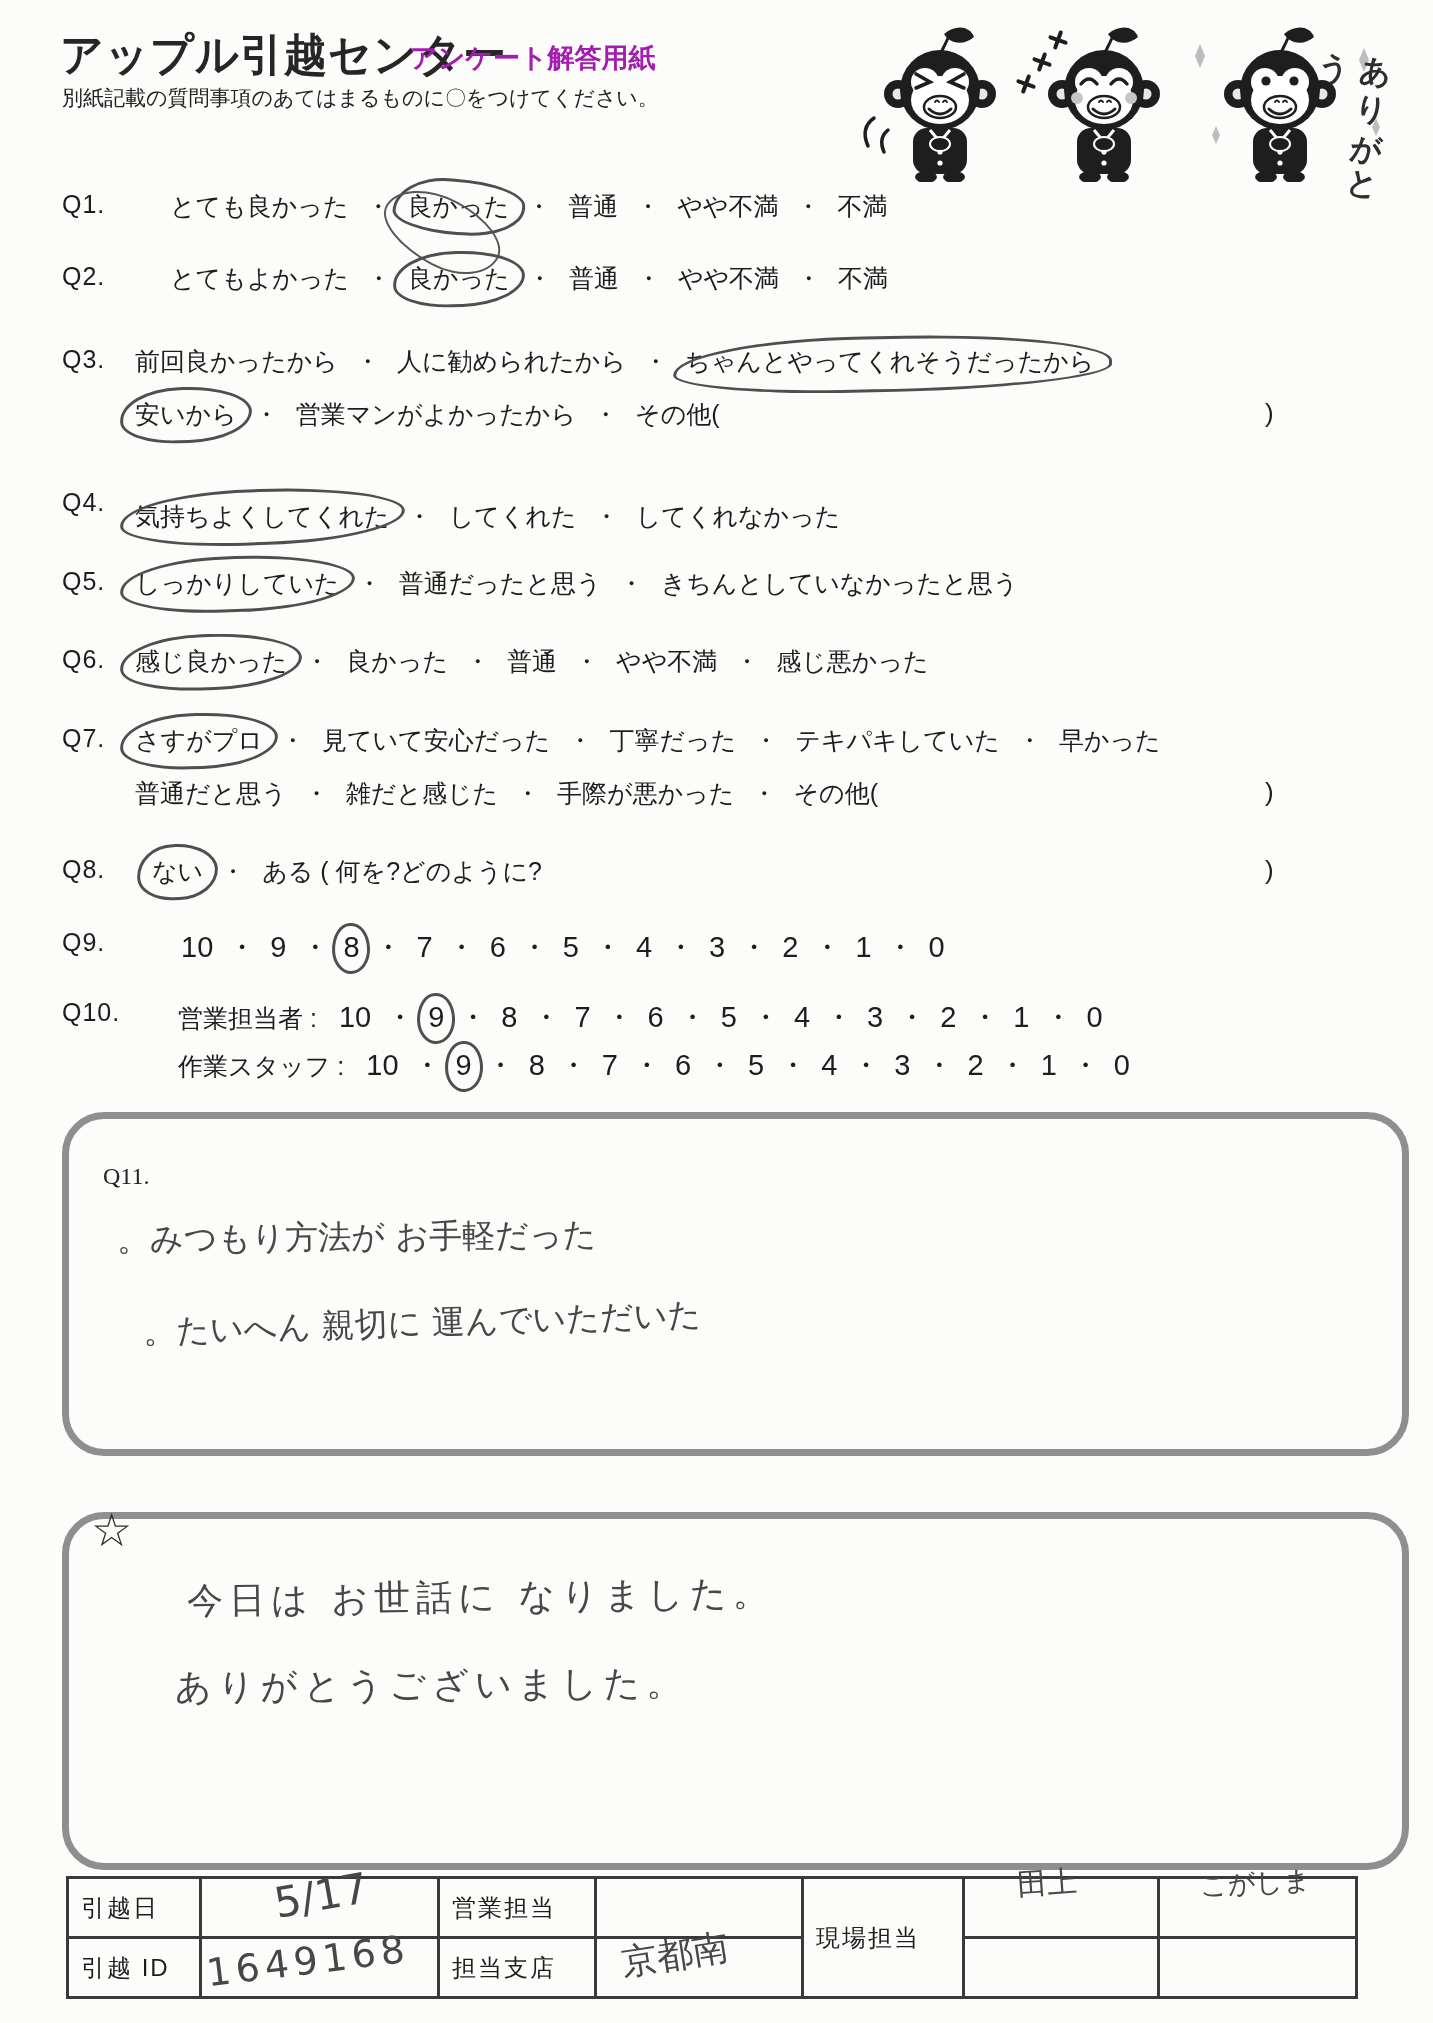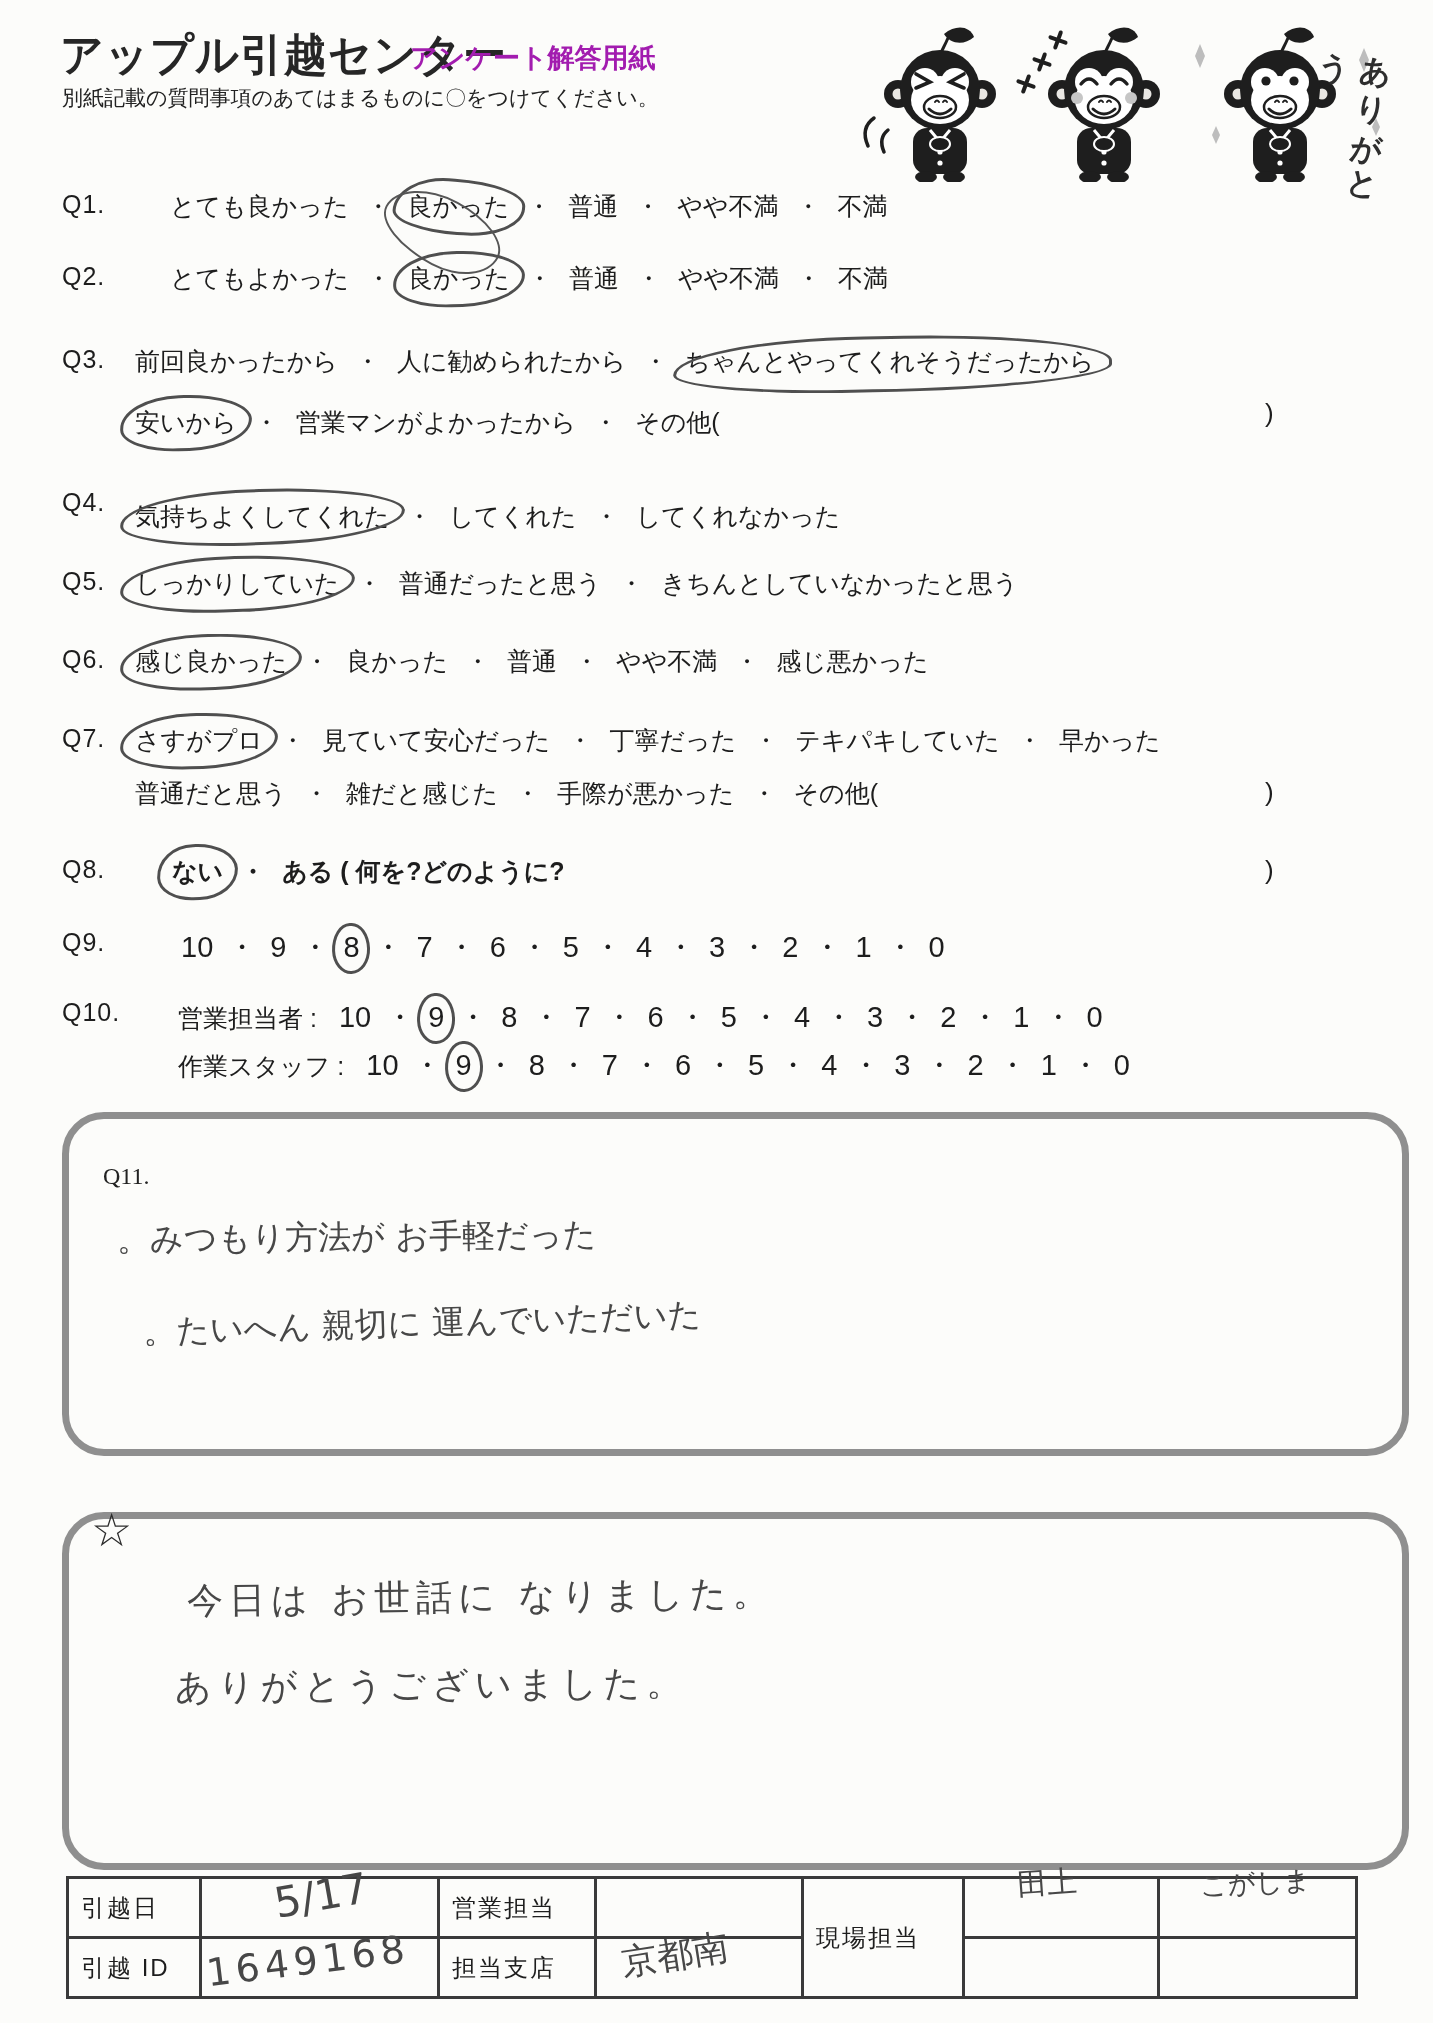--- a/index.html
+++ b/index.html
@@ -142,21 +142,21 @@
       </div>
       <div class="qrow" style="top: 262px;">
         <span class="qlabel">Q2.</span>
         <div class="opts" style="left: 170px;"><span class="opt">とてもよかった</span><span class="sep">・</span><span class="opt circled">良かった</span><span class="sep">・</span><span class="opt">普通</span><span class="sep">・</span><span class="opt">やや不満</span><span class="sep">・</span><span class="opt">不満</span></div>
       </div>
       <div class="qrow" style="top: 345px;">
         <span class="qlabel">Q3.</span>
         <div class="opts" style="left: 135px;"><span class="opt">前回良かったから</span><span class="sep">・</span><span class="opt">人に勧められたから</span><span class="sep">・</span><span class="opt circled wide">ちゃんとやってくれそうだったから</span></div>
       </div>
       <div class="qrow" style="top: 398px;">
-        <div class="opts" style="left: 135px; margin-top: 8px;"><span class="opt circled">安いから</span><span class="sep">・</span><span class="opt">営業マンがよかったから</span><span class="sep">・</span><span class="opt">その他(</span></div>
+        <div class="opts" style="left: 135px;"><span class="opt circled">安いから</span><span class="sep">・</span><span class="opt">営業マンがよかったから</span><span class="sep">・</span><span class="opt">その他(</span></div>
         <span class="close-paren">)</span>
       </div>
       <div class="qrow" style="top: 488px;">
         <span class="qlabel">Q4.</span>
         <div class="opts" style="left: 135px; margin-top: 12px;"><span class="opt circled">気持ちよくしてくれた</span><span class="sep">・</span><span class="opt">してくれた</span><span class="sep">・</span><span class="opt">してくれなかった</span></div>
       </div>
       <div class="qrow" style="top: 567px;">
         <span class="qlabel">Q5.</span>
         <div class="opts" style="left: 135px;"><span class="opt circled">しっかりしていた</span><span class="sep">・</span><span class="opt">普通だったと思う</span><span class="sep">・</span><span class="opt">きちんとしていなかったと思う</span></div>
       </div>
@@ -167,21 +167,21 @@
       <div class="qrow" style="top: 724px;">
         <span class="qlabel">Q7.</span>
         <div class="opts" style="left: 135px;"><span class="opt circled">さすがプロ</span><span class="sep">・</span><span class="opt">見ていて安心だった</span><span class="sep">・</span><span class="opt">丁寧だった</span><span class="sep">・</span><span class="opt">テキパキしていた</span><span class="sep">・</span><span class="opt">早かった</span></div>
       </div>
       <div class="qrow" style="top: 777px;">
         <div class="opts" style="left: 135px;"><span class="opt">普通だと思う</span><span class="sep">・</span><span class="opt">雑だと感じた</span><span class="sep">・</span><span class="opt">手際が悪かった</span><span class="sep">・</span><span class="opt">その他(</span></div>
         <span class="close-paren">)</span>
       </div>
       <div class="qrow" style="top: 855px;">
         <span class="qlabel">Q8.</span>
-        <div class="opts" style="left: 172px; font-weight: bold;"><span class="opt circled">ない</span><span class="sep">・</span><span class="opt">ある ( 何を?どのように?</span></div>
+        <div class="opts" style="left: 152px;"><span class="opt circled">ない</span><span class="sep">・</span><span class="opt">ある ( 何を?どのように?</span></div>
         <span class="close-paren">)</span>
       </div>
       <div class="qrow" style="top: 928px;">
         <span class="qlabel">Q9.</span>
         <div class="opts numeric" style="left: 181px;"><span class="opt">10</span><span class="sep">・</span><span class="opt">9</span><span class="sep">・</span><span class="opt circled">8</span><span class="sep">・</span><span class="opt">7</span><span class="sep">・</span><span class="opt">6</span><span class="sep">・</span><span class="opt">5</span><span class="sep">・</span><span class="opt">4</span><span class="sep">・</span><span class="opt">3</span><span class="sep">・</span><span class="opt">2</span><span class="sep">・</span><span class="opt">1</span><span class="sep">・</span><span class="opt">0</span></div>
       </div>
       <div class="qrow" style="top: 998px;">
         <span class="qlabel">Q10.</span>
         <div class="opts numeric" style="left: 178px;"><span class="prefix">営業担当者 :</span><span class="opt">10</span><span class="sep">・</span><span class="opt circled">9</span><span class="sep">・</span><span class="opt">8</span><span class="sep">・</span><span class="opt">7</span><span class="sep">・</span><span class="opt">6</span><span class="sep">・</span><span class="opt">5</span><span class="sep">・</span><span class="opt">4</span><span class="sep">・</span><span class="opt">3</span><span class="sep">・</span><span class="opt">2</span><span class="sep">・</span><span class="opt">1</span><span class="sep">・</span><span class="opt">0</span></div>
       </div>

